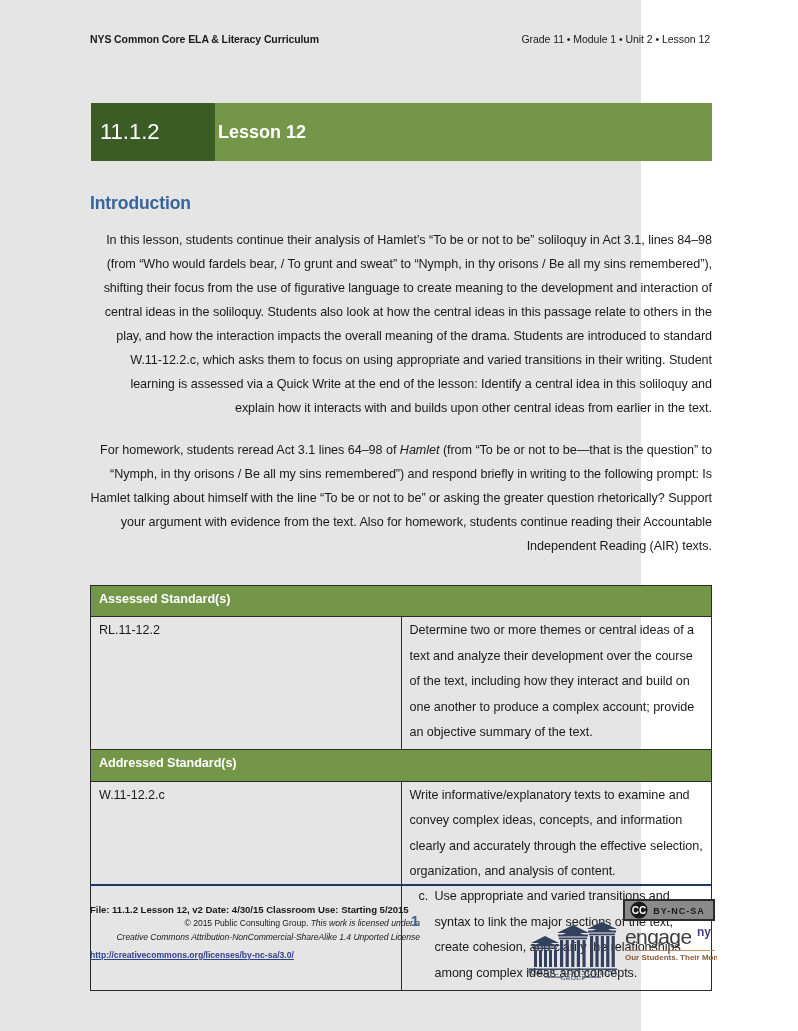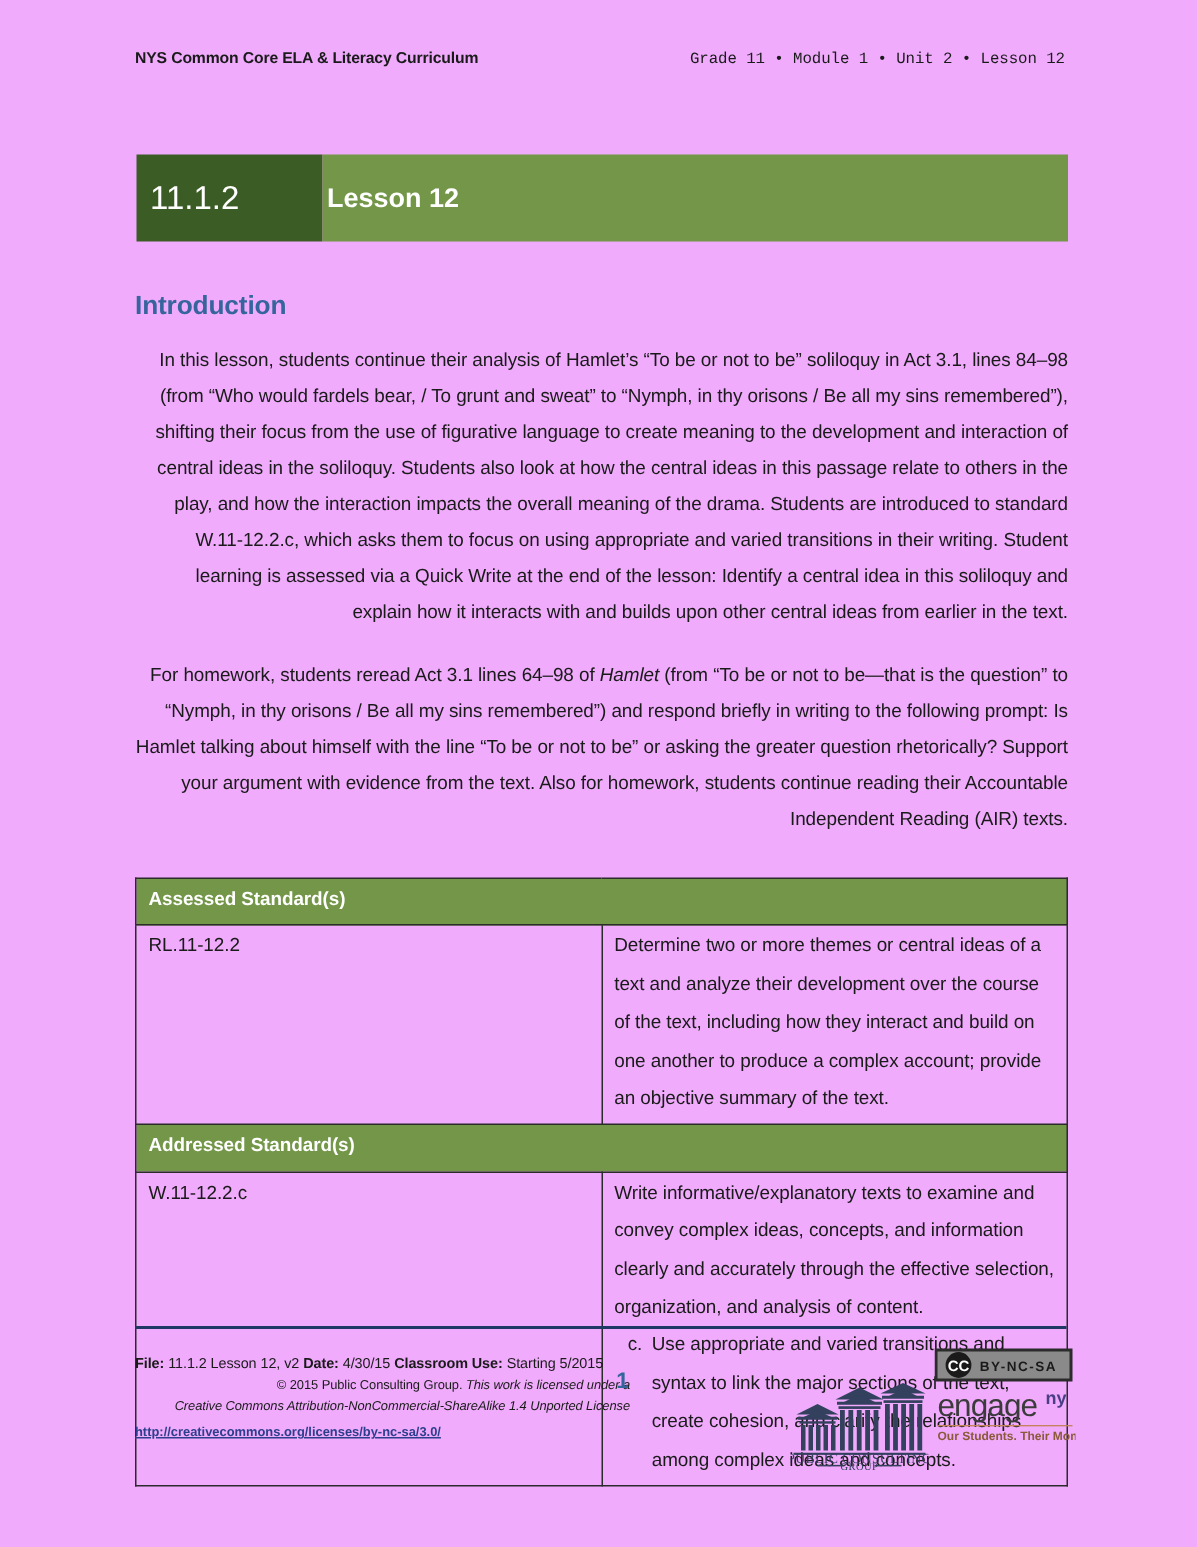--- a/index.html
+++ b/index.html
@@ -11,44 +11,43 @@
     width: 798px;
     height: 1031px;
     font-family: "Liberation Sans", sans-serif;
     color: #1a1a1a;
     position: relative;
     overflow: hidden;
   }
   .page {
     position: absolute;
     left: 0; top: 0;
-    width: 798px;
+    width: 641px;
     height: 1031px;
-    background: #f0abfc;
+    background: #e5e5e5;
   }
 
   
   .runhead {
     position: absolute;
     left: 90px;
     top: 33px;
     width: 620px;
     display: flex;
     justify-content: space-between;
     align-items: baseline;
     font-size: 10.5px;
   }
   .runhead-left {
     font-weight: bold;
     letter-spacing: -0.1px;
   }
   .runhead-right {
     font-size: 10.5px;
     letter-spacing: -0.05px;
-    font-family: Liberation Mono, monospace;
   }
 
   
   .banner {
     position: absolute;
     left: 91px;
     top: 103px;
     width: 621px;
     height: 58px;
     display: flex;
@@ -163,21 +162,21 @@
     top: 0;
     width: 330px;
     color: #1a1a1a;
   }
   .foot-line1 {
     font-size: 9.6px;
     font-weight: bold;
     line-height: 14px;
     letter-spacing: -0.05px;
   }
-  .foot-line1 .nb { font-weight: normal; }
+  .foot-line1 .nb { font-weight: bold; }
   .foot-line2, .foot-line3 {
     font-size: 8.6px;
     line-height: 13.5px;
     letter-spacing: -0.05px;
     text-align: right;
   }
   .foot-line2 .it, .foot-line3 { font-style: italic; }
   .foot-link {
     font-size: 8.6px;
     line-height: 14px;

